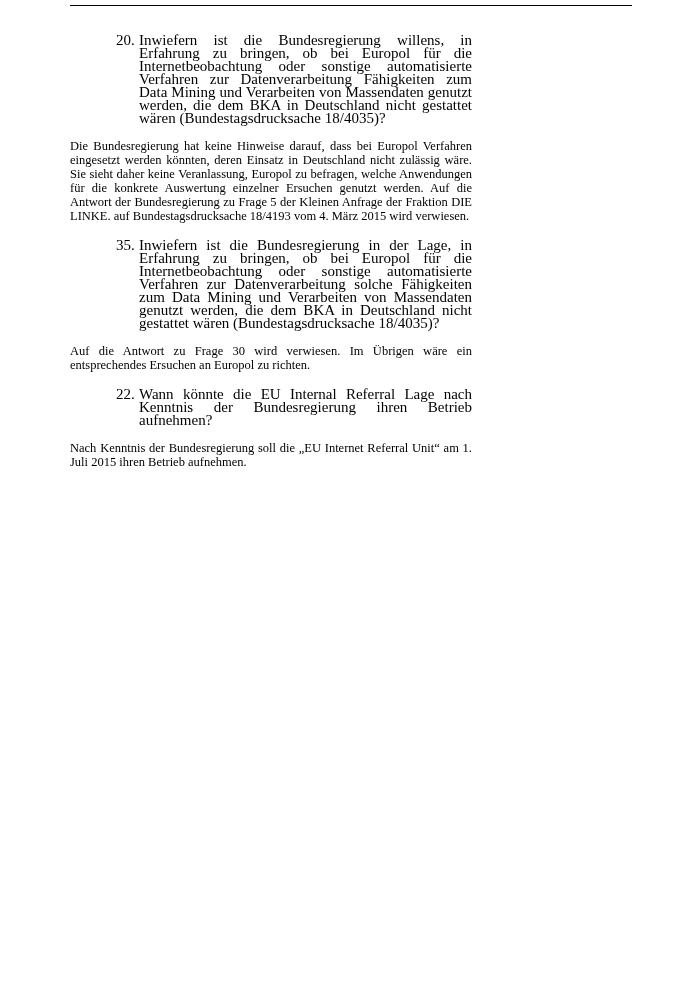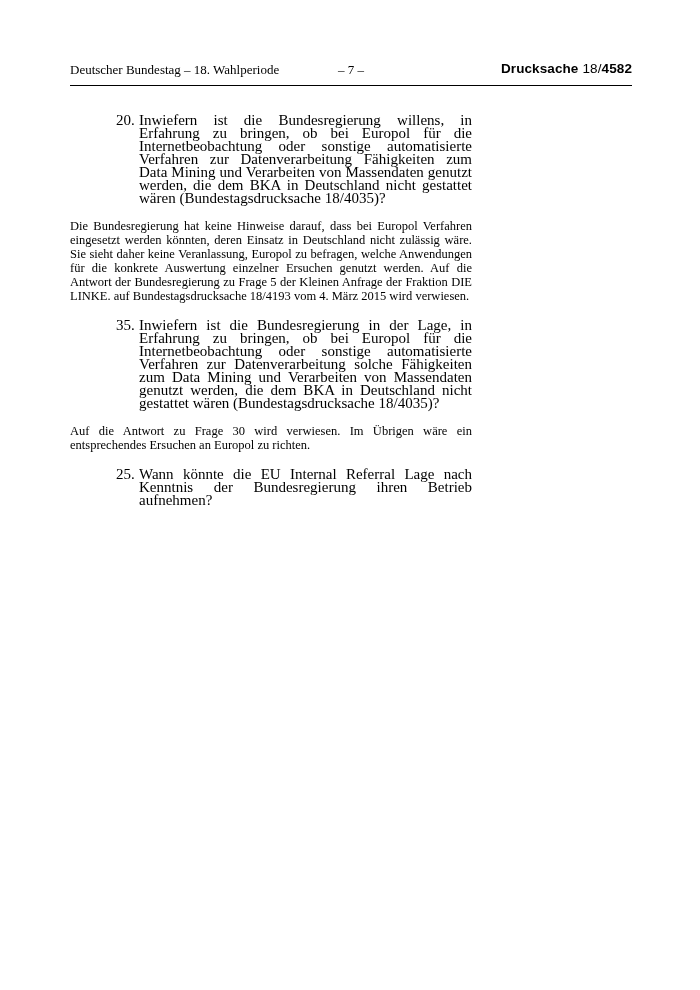--- a/index.html
+++ b/index.html
@@ -52,27 +52,20 @@
     line-height: 13px;
   }
   .qnum { flex: 0 0 23px; }
   .qtext { flex: 1; text-align: justify; hyphens: auto; font-family: Liberation Serif, serif; -webkit-hyphens: auto; }
 </style>
 </head>
 <body>
 
 <div class="page">
 
-  <div class="header">
-    <span class="h-left">Deutscher Bundestag – 18. Wahlperiode</span>
-    <span class="h-center">– 7 –</span>
-    <span class="h-right">
-      <span class="bold label">Drucksache</span><span>18/</span><span class="bold">4582</span>
-    </span>
-  </div>
 
   <div class="rule"></div>
 
   <div class="main">
 
 
     <div class="question">
       <span class="qnum">20.</span>
       <span class="qtext">Inwiefern ist die Bundesregierung willens, in Erfahrung zu bringen, ob bei Europol für die Internetbeobachtung oder sonstige automatisierte Verfahren zur Datenverarbeitung Fähigkeiten zum Data Mining und Verarbeiten von Massendaten genutzt werden, die dem BKA in Deutschland nicht gestattet wären (Bundestagsdrucksache 18/4035)?</span>
     </div>
@@ -80,20 +73,21 @@
     <p class="par">Die Bundesregierung hat keine Hinweise darauf, dass bei Europol Verfahren eingesetzt werden könnten, deren Einsatz in Deutschland nicht zulässig wäre. Sie sieht daher keine Veranlassung, Europol zu befragen, welche Anwendungen für die konkrete Auswertung einzelner Ersuchen genutzt werden. Auf die Antwort der Bundesregierung zu Frage 5 der Kleinen Anfrage der Fraktion DIE LINKE. auf Bundestagsdrucksache 18/4193 vom 4. März 2015 wird verwiesen.</p>
 
     <div class="question">
       <span class="qnum">35.</span>
       <span class="qtext">Inwiefern ist die Bundesregierung in der Lage, in Erfahrung zu bringen, ob bei Europol für die Internetbeobachtung oder sonstige automatisierte Verfahren zur Datenverarbeitung solche Fähigkeiten zum Data Mining und Verarbeiten von Massendaten genutzt werden, die dem BKA in Deutschland nicht gestattet wären (Bundestagsdrucksache 18/4035)?</span>
     </div>
 
     <p class="par">Auf die Antwort zu Frage 30 wird verwiesen. Im Übrigen wäre ein entsprechendes Ersuchen an Europol zu richten.</p>
 
     <div class="question">
-      <span class="qnum">25.</span>
+      <span class="qnum">22.</span>
       <span class="qtext">Wann könnte die EU Internal Referral Lage nach Kenntnis der Bundesregierung ihren Betrieb aufnehmen?</span>
     </div>
 
+    <p class="par">Nach Kenntnis der Bundesregierung soll die „EU Internet Referral Unit“ am 1. Juli 2015 ihren Betrieb aufnehmen.</p>
 
   </div>
 
 </div>
 
 </body></html>

